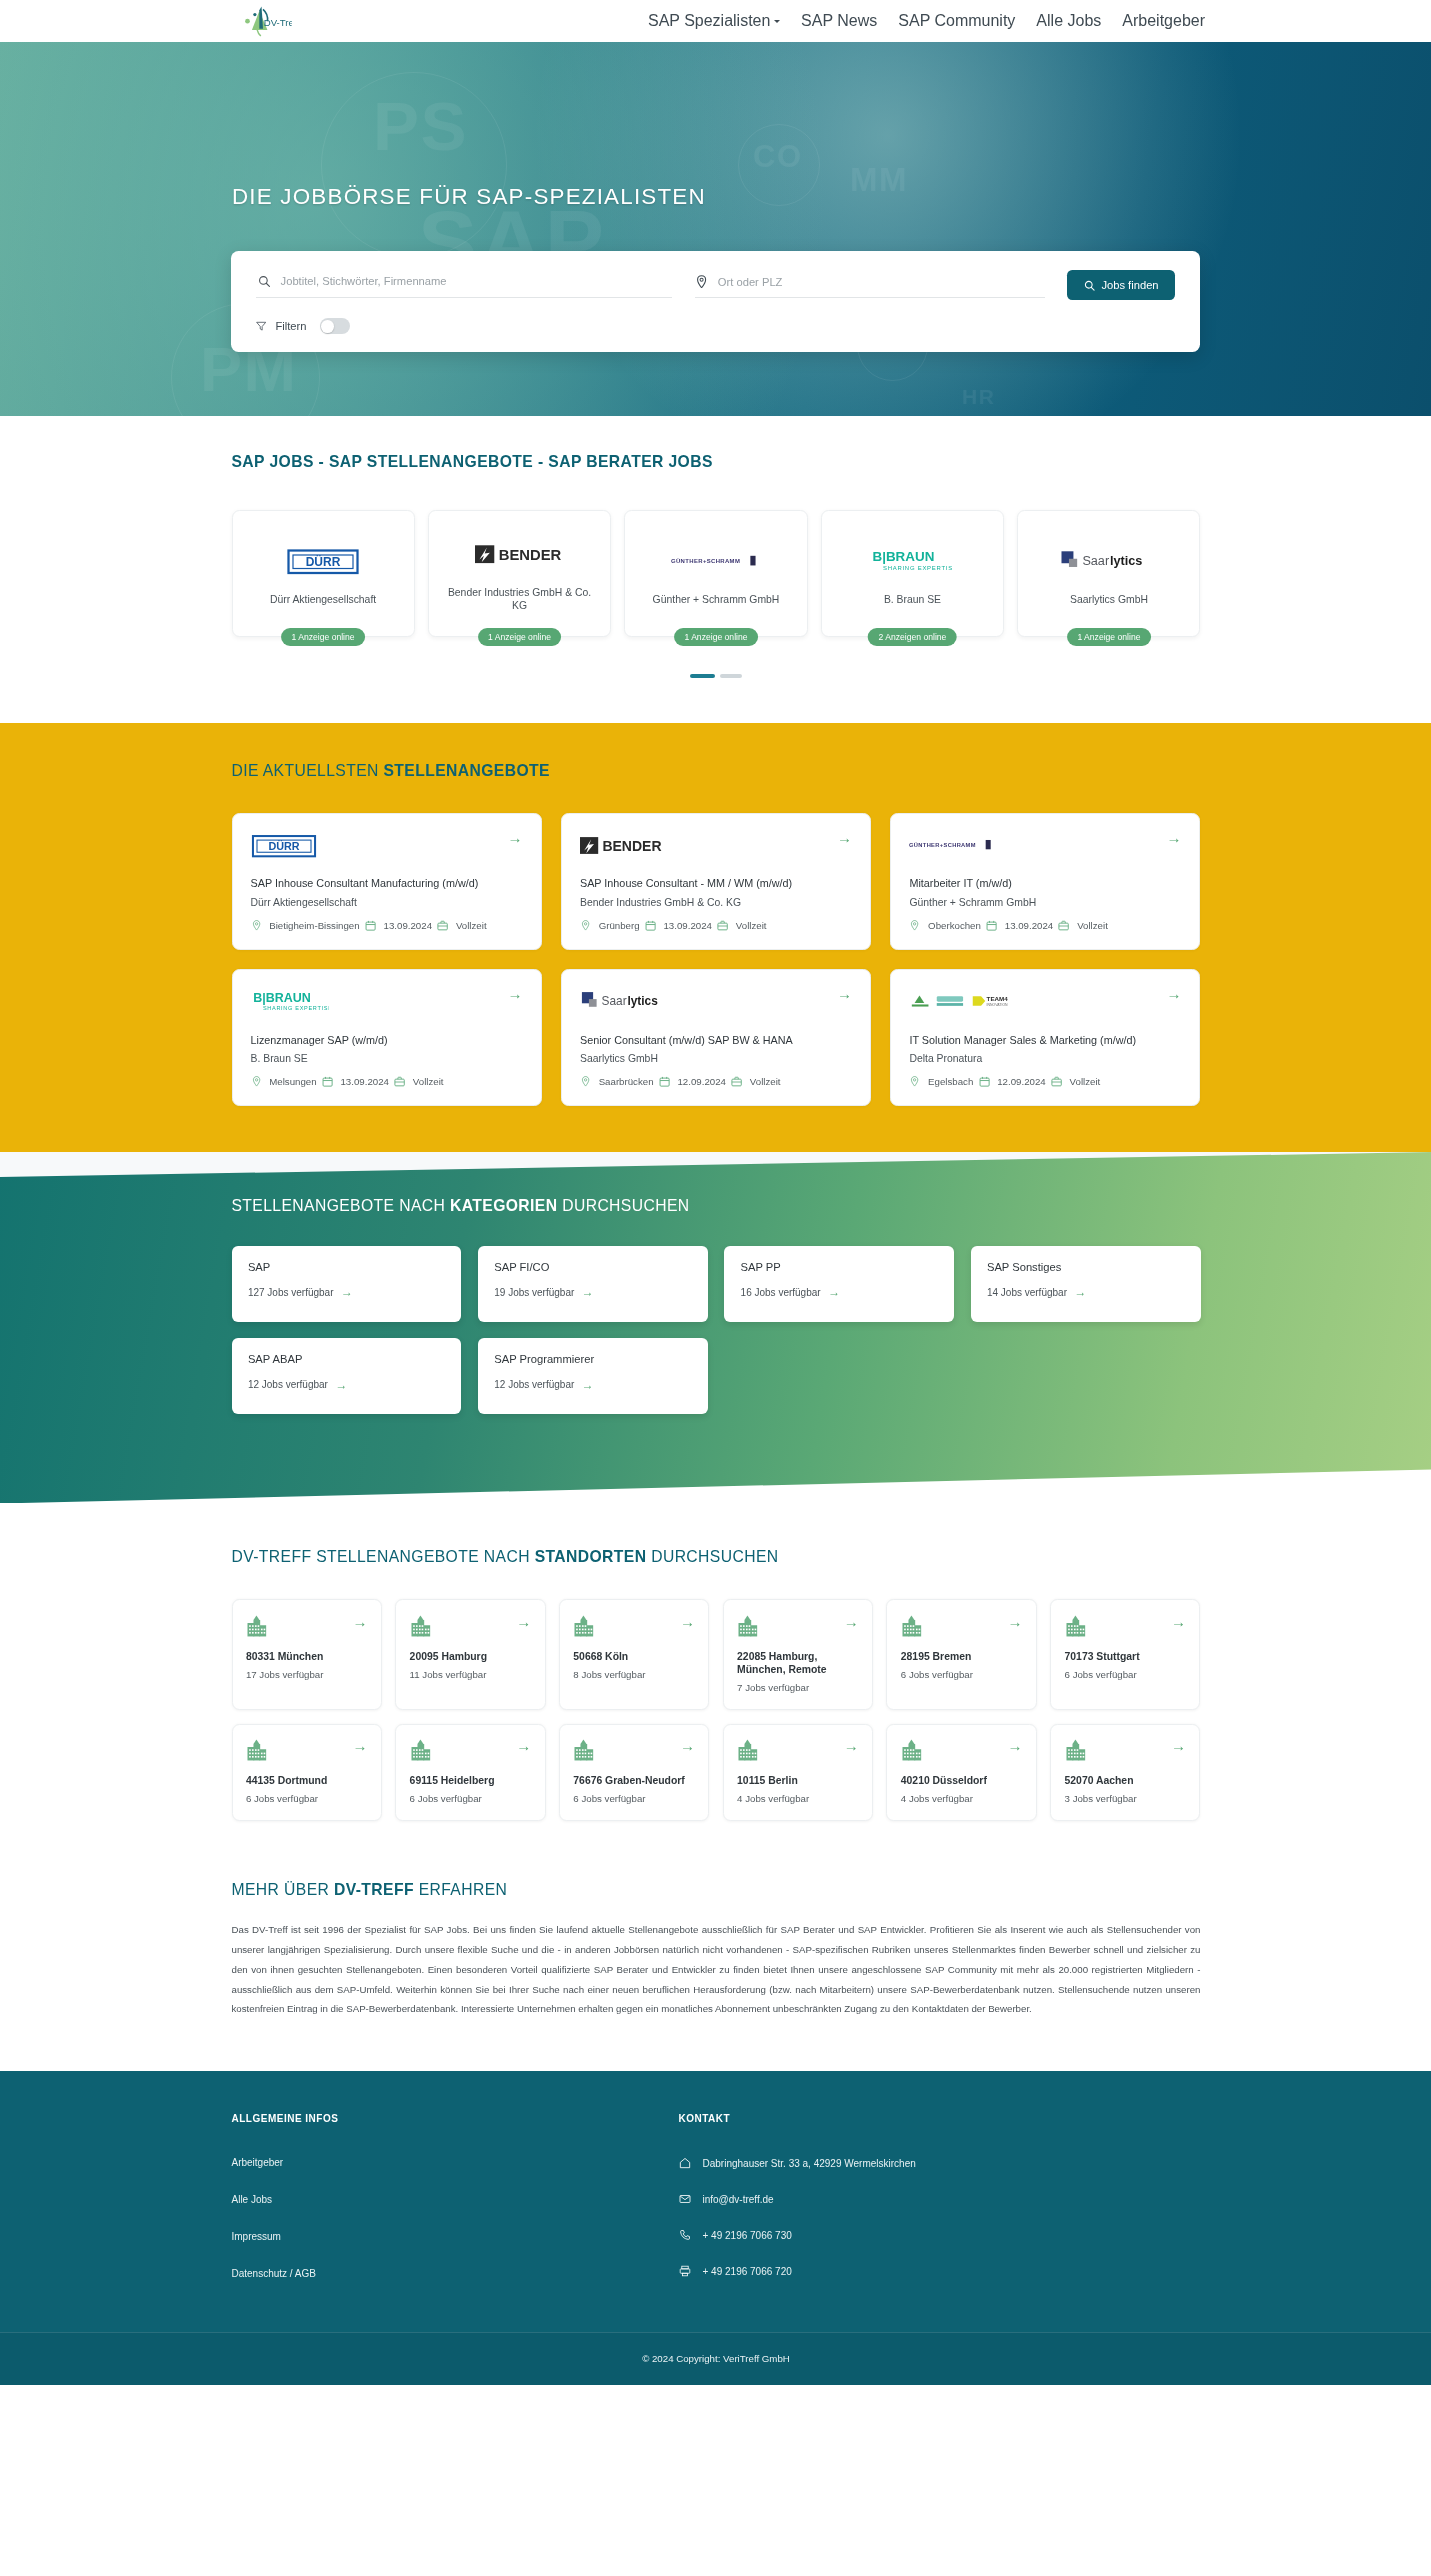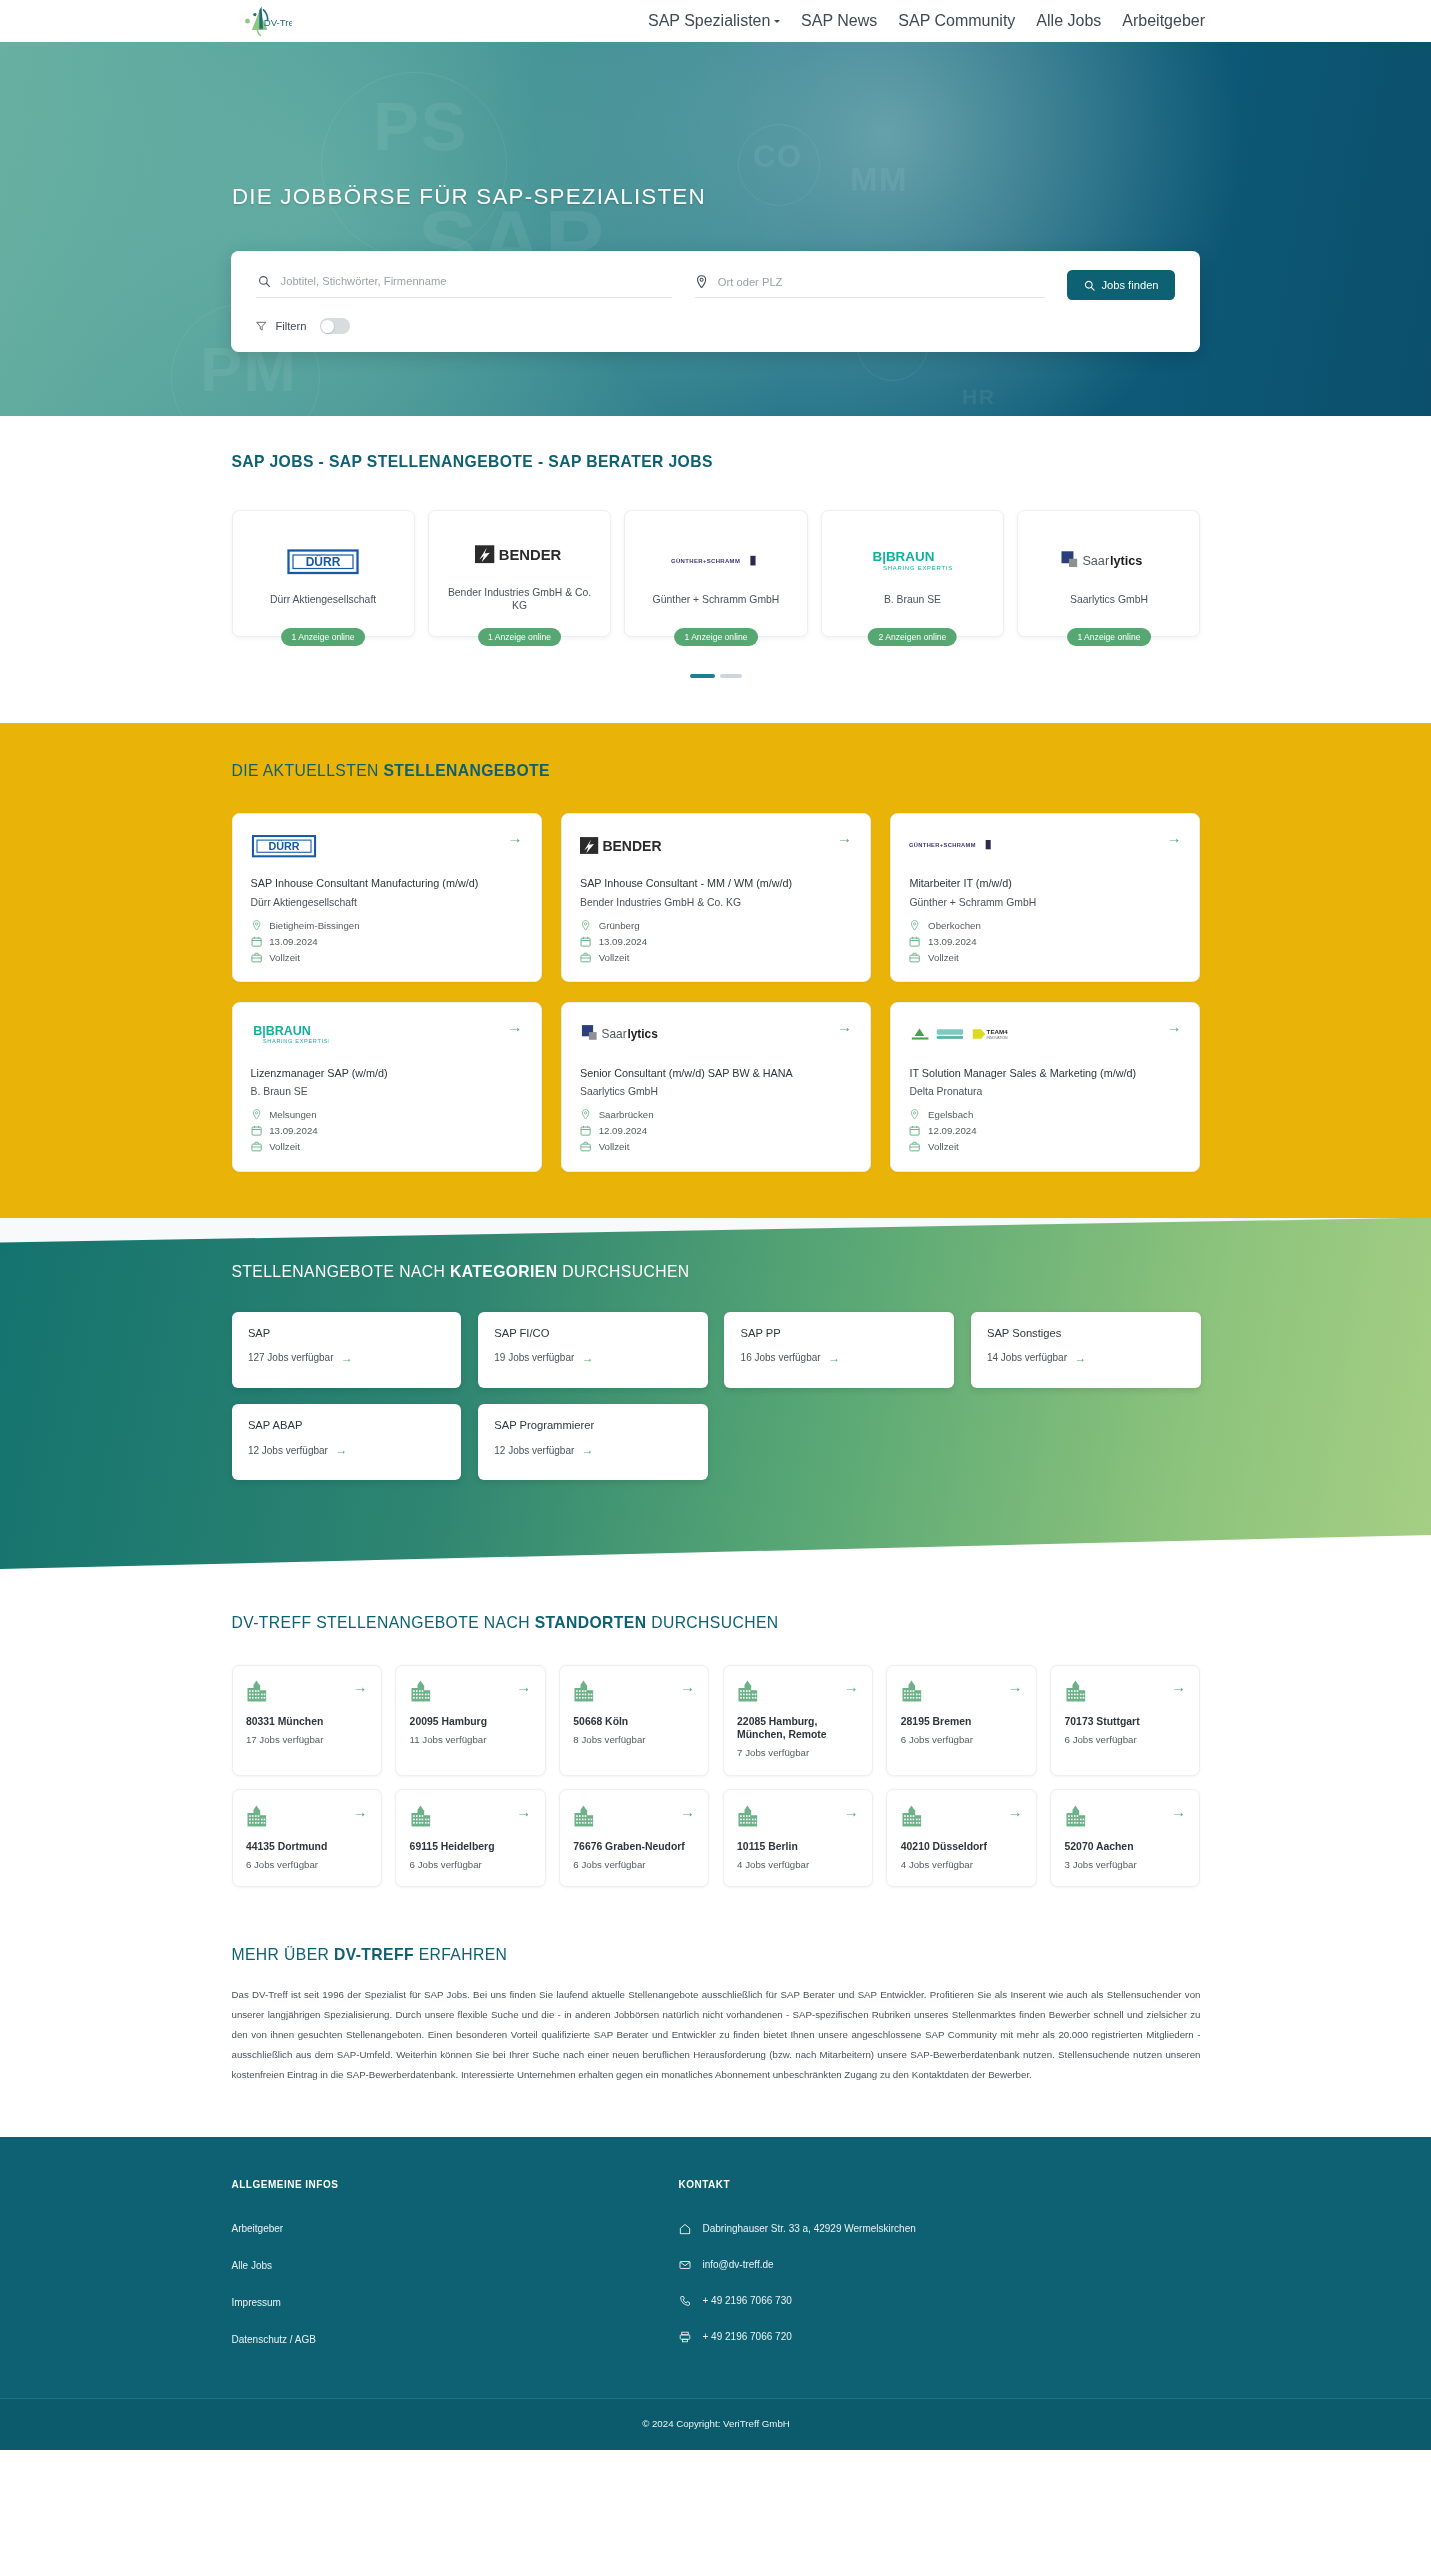--- a/index.html
+++ b/index.html
@@ -233,21 +233,21 @@
   .job-logo { height: 30px; display: flex; align-items: center; }
   .arrow { color: #57a773; font-size: 15px; line-height: 1; }
   .job-title {
     margin-top: 16.4px;
     font-size: 10.8px;
     color: #2f363b;
     font-weight: 400;
     line-height: 1.3;
   }
   .job-company { margin-top: 6px; font-size: 10.4px; color: #4a5258; }
-  .job-meta { margin-top: 12px; display: flex; flex-direction: column; gap: 5.2px; }
+  .job-meta { margin-top: 12px; display: flex; flex-direction: row; gap: 5.2px; }
   .meta-line { display: flex; align-items: center; gap: 7.5px; font-size: 9.7px; color: #555c61; }
   .meta-ic { width: 11.2px; height: 11.2px; flex: 0 0 11.2px; color: #6cb187; }
 
   
   .cat-sec {
     position: relative;
     background: linear-gradient(100deg, #14736f 0%, #2e8571 32%, #5aa875 58%, #8cc37c 82%, #a6cf84 100%);
     padding: 45px 0 0 0;
     margin-top: 0;
   }

